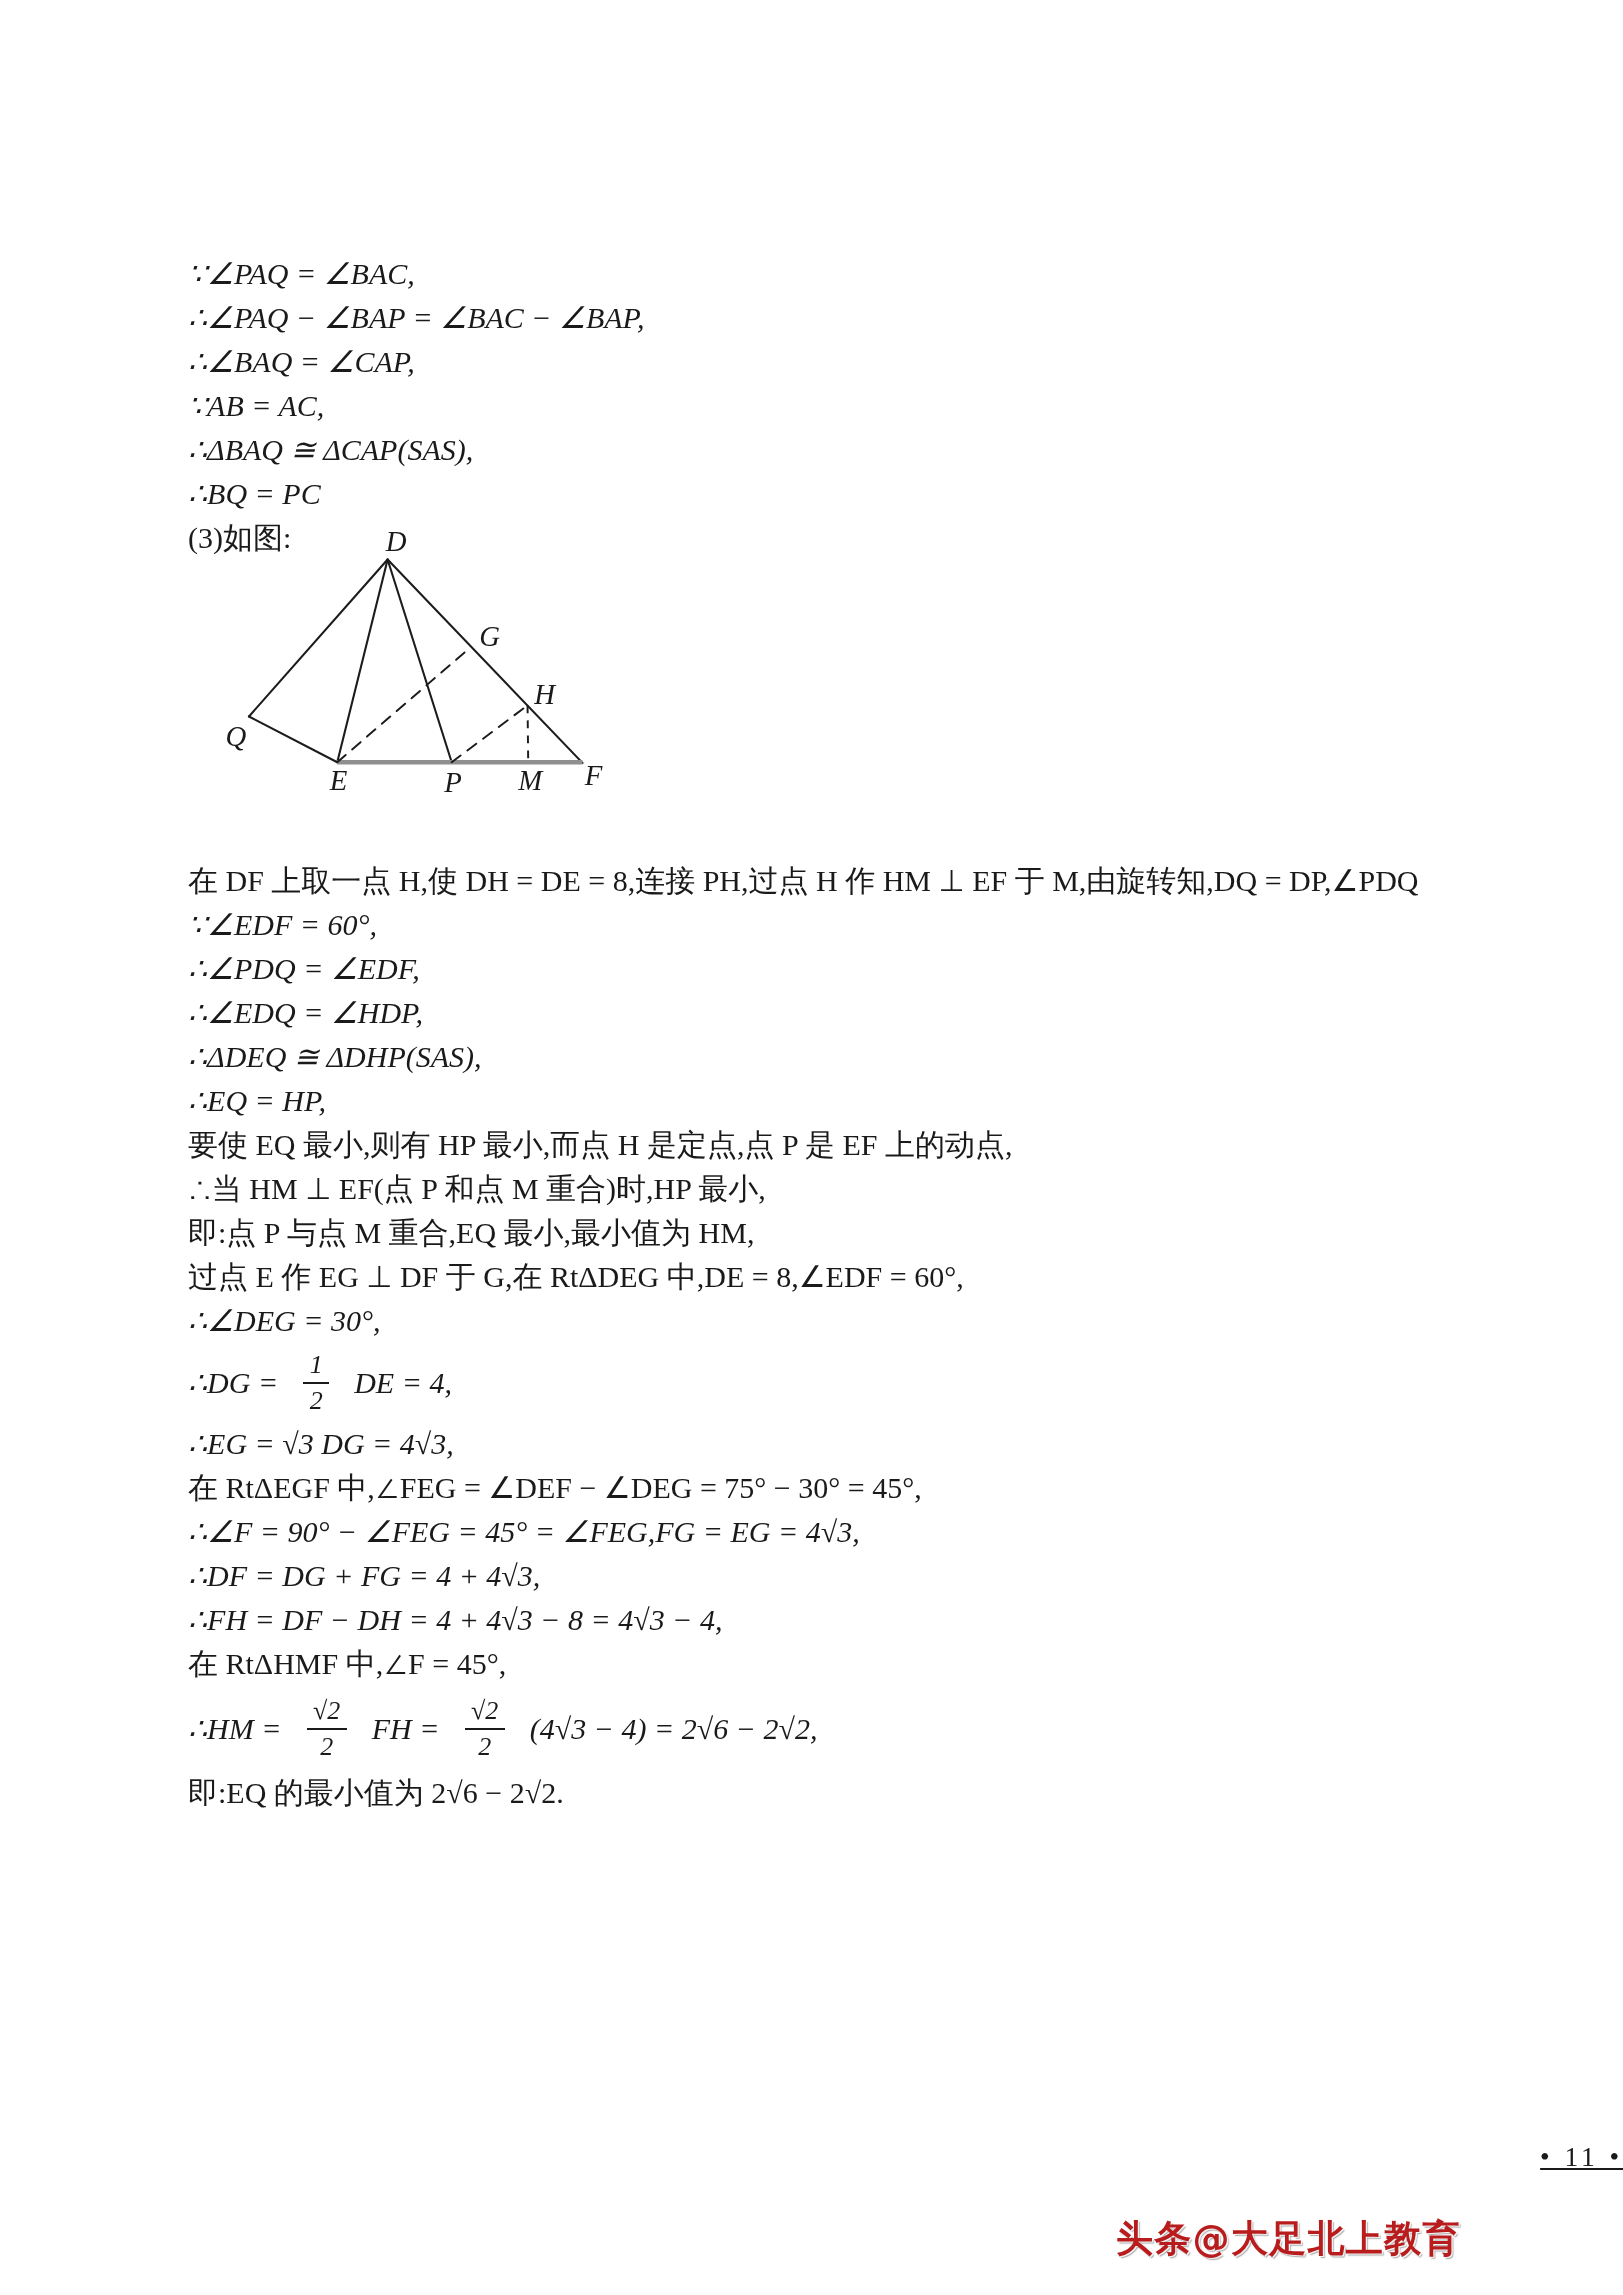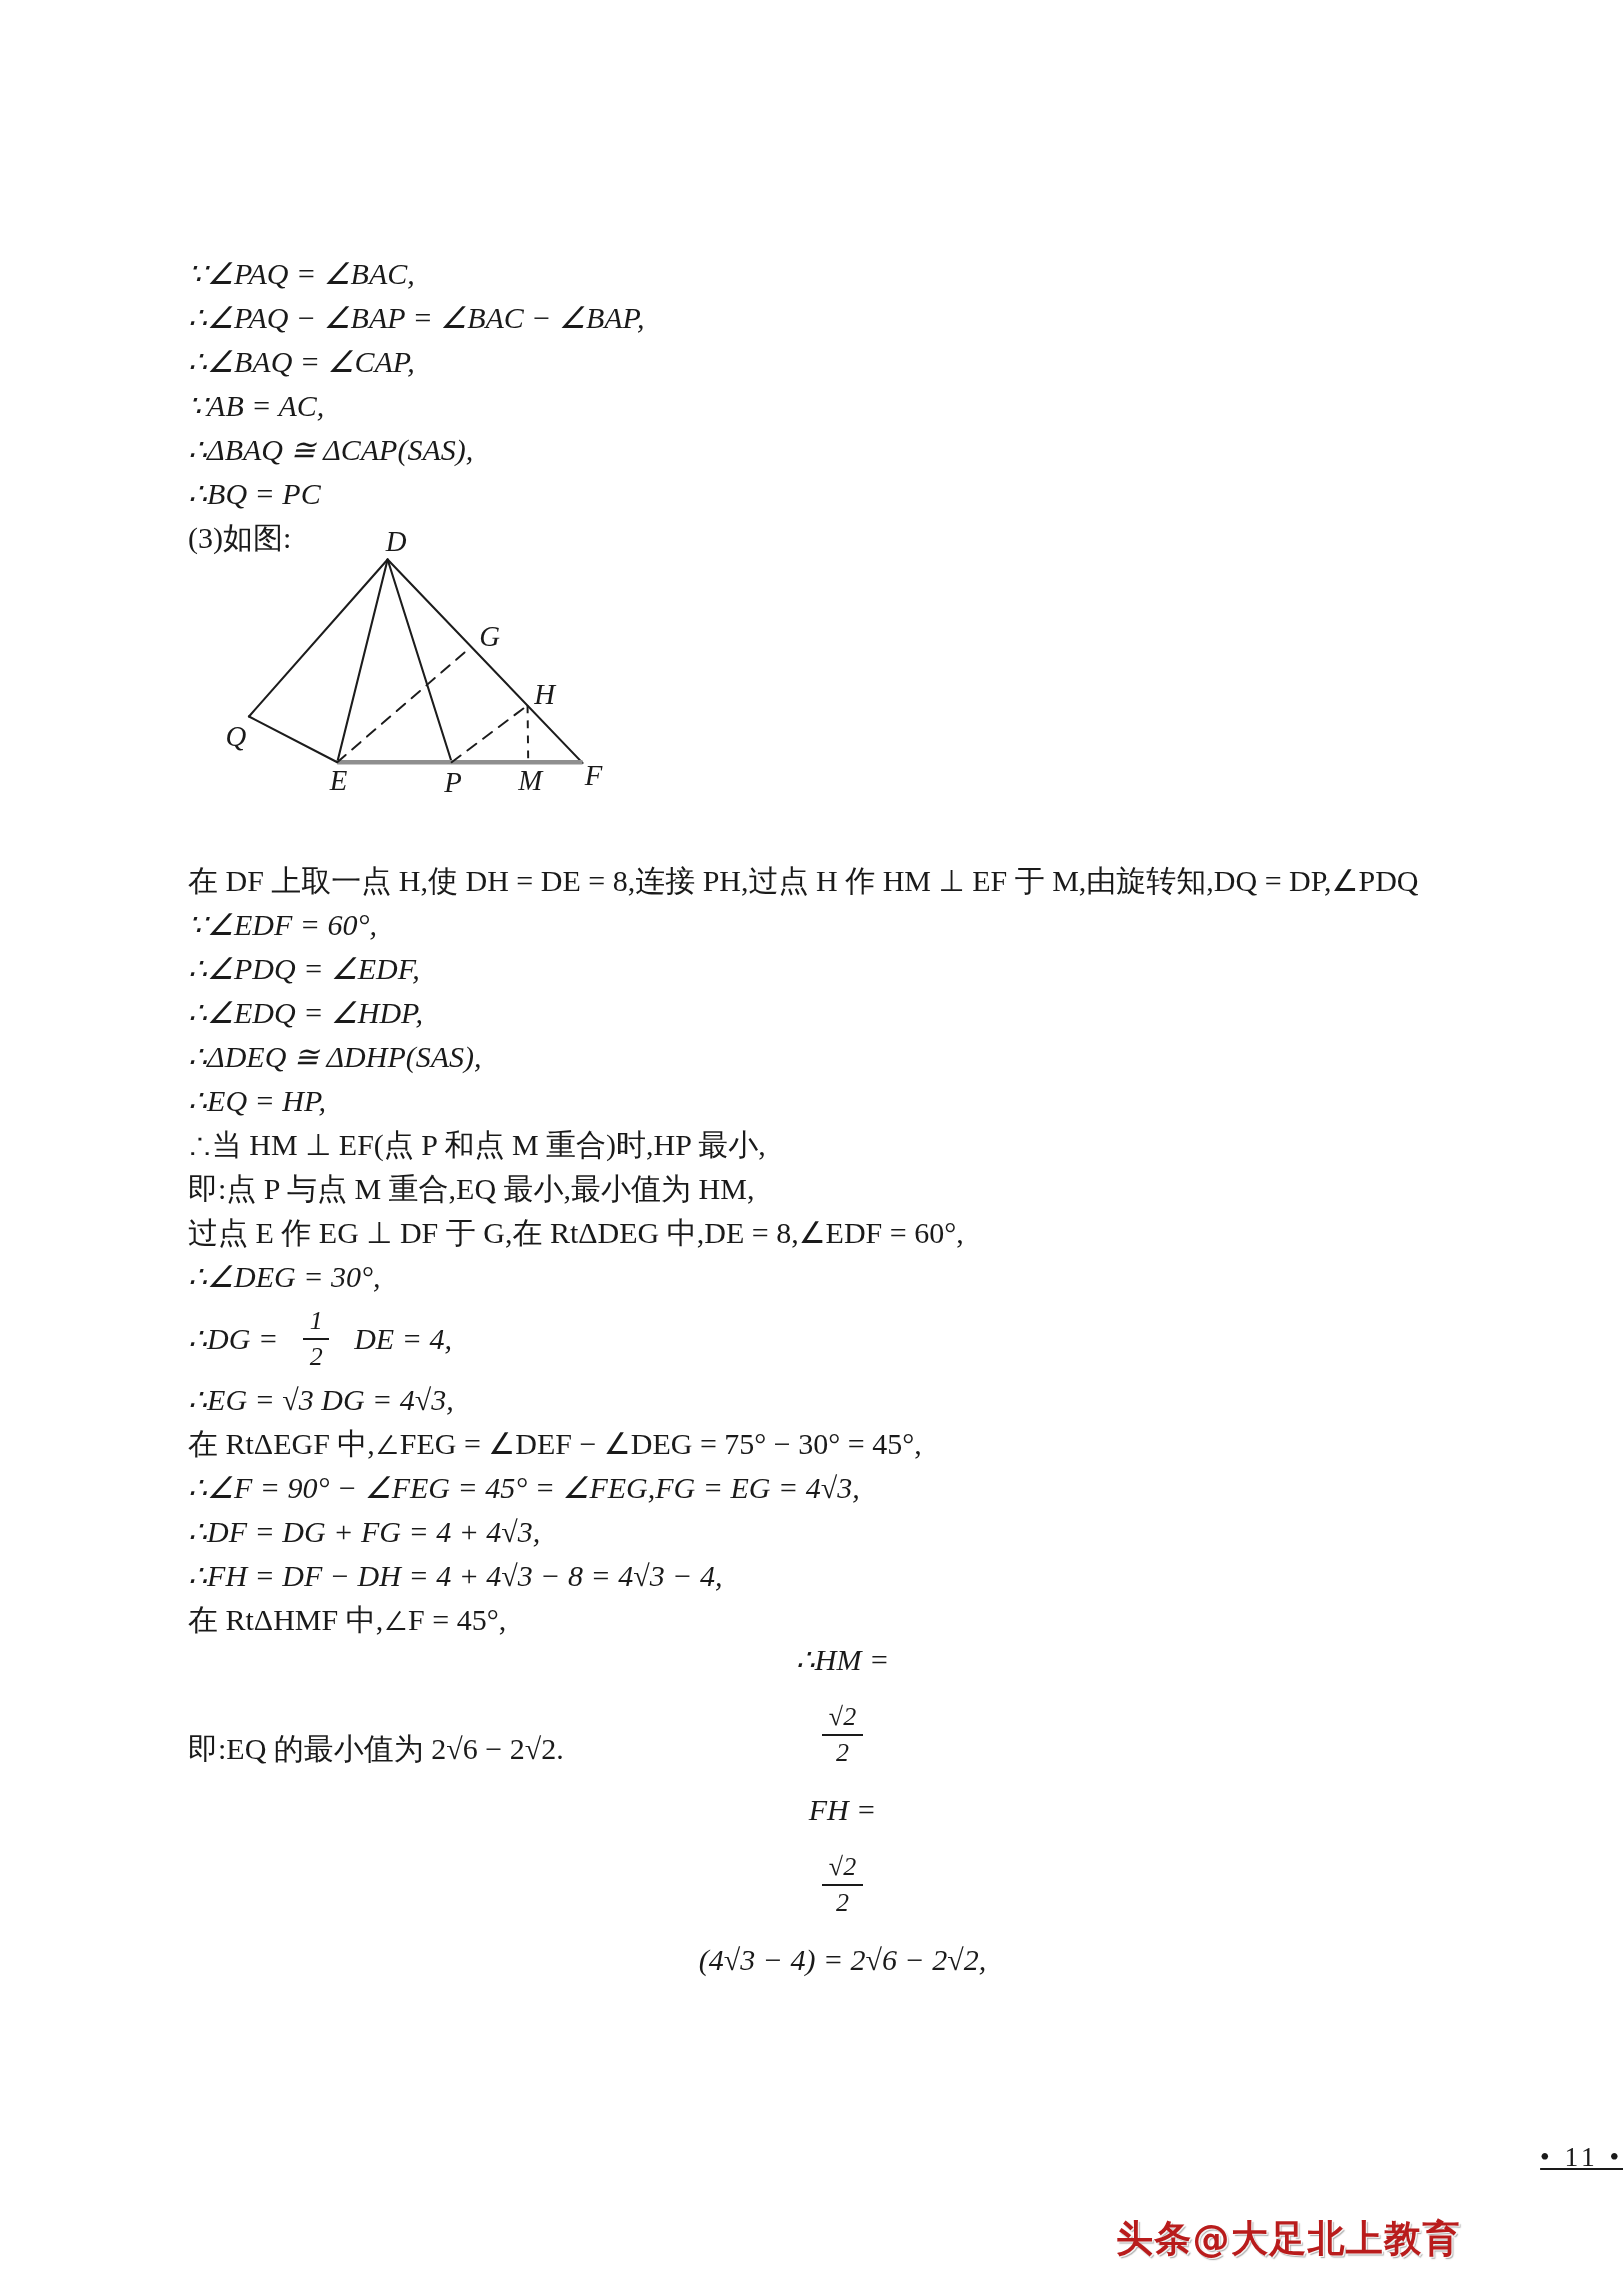--- a/index.html
+++ b/index.html
@@ -19,21 +19,21 @@
     font-size: 30px;
     white-space: nowrap;
   }
   .math { font-style: italic; }
   .cn { font-style: normal; }
   .tall {
     display: flex; align-items: center; gap: 25px;
     font-style: italic; font-size: 30px; white-space: nowrap;
   }
   .tall-dg { height: 79px; }
-  .tall-hm { height: 85px; flex-direction: column; }
+  .tall-hm { height: 85px; }
   .frac {
     display: inline-flex; flex-direction: column; align-items: center;
     font-size: 26px; line-height: 1.15; vertical-align: middle;
   }
   .frac .num { padding: 0 6.5px 2px 6.5px; border-bottom: 2px solid #1a1a1a; }
   .frac .den { padding-top: 2px; }
   .figure-wrap { position: absolute; left: 216px; top: 517px; width: 406px; height: 291px; }
   .figure-wrap svg { width: 100%; height: 100%; }
   .fig-label { font-family: "Liberation Serif", serif; font-style: italic; font-size: 44px; fill: #1a1a1a; }
   .page-number {
@@ -94,20 +94,21 @@
     </svg>
   </div>
 
   <div class="text-block block-b">
     <div class="line cn">在 DF 上取一点 H,使 DH = DE = 8,连接 PH,过点 H 作 HM ⊥ EF 于 M,由旋转知,DQ = DP,∠PDQ</div>
     <div class="line math">∵∠EDF = 60°,</div>
     <div class="line math">∴∠PDQ = ∠EDF,</div>
     <div class="line math">∴∠EDQ = ∠HDP,</div>
     <div class="line math">∴ΔDEQ ≅ ΔDHP(SAS),</div>
     <div class="line math">∴EQ = HP,</div>
+    <div class="line cn">要使 EQ 最小,则有 HP 最小,而点 H 是定点,点 P 是 EF 上的动点,</div>
     <div class="line cn">∴当 HM ⊥ EF(点 P 和点 M 重合)时,HP 最小,</div>
     <div class="line cn">即:点 P 与点 M 重合,EQ 最小,最小值为 HM,</div>
     <div class="line cn">过点 E 作 EG ⊥ DF 于 G,在 RtΔDEG 中,DE = 8,∠EDF = 60°,</div>
     <div class="line math">∴∠DEG = 30°,</div>
 
     <div class="tall tall-dg">
       <span>∴DG =</span>
       <span class="frac">
         <span class="num">1</span>
         <span class="den">2</span>

